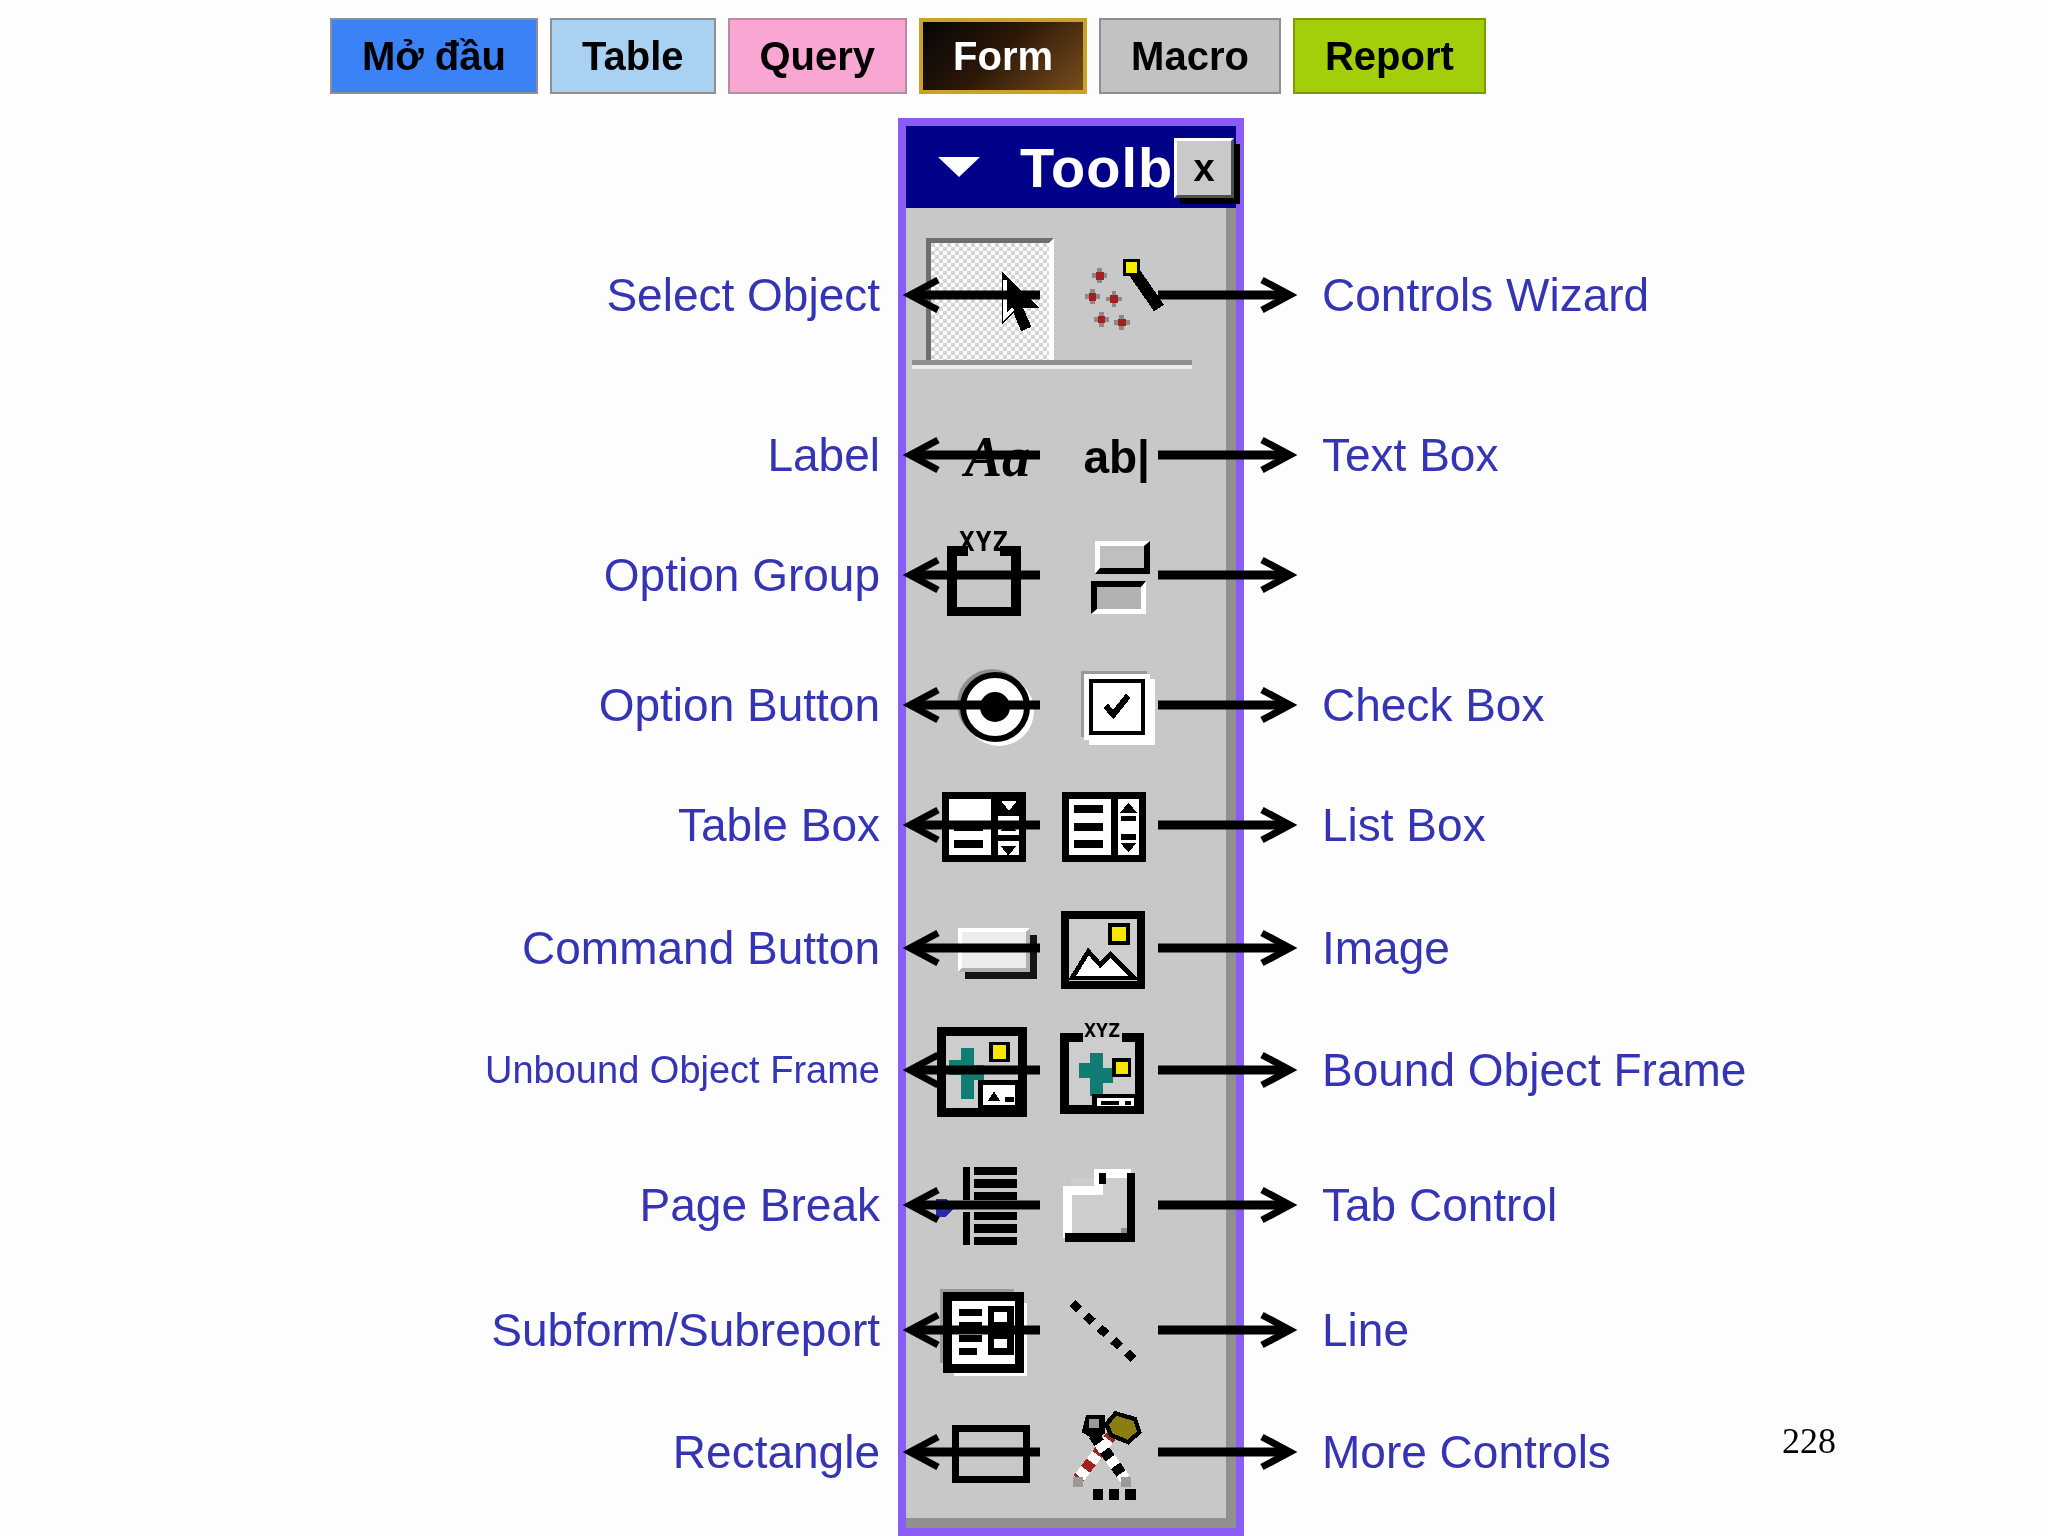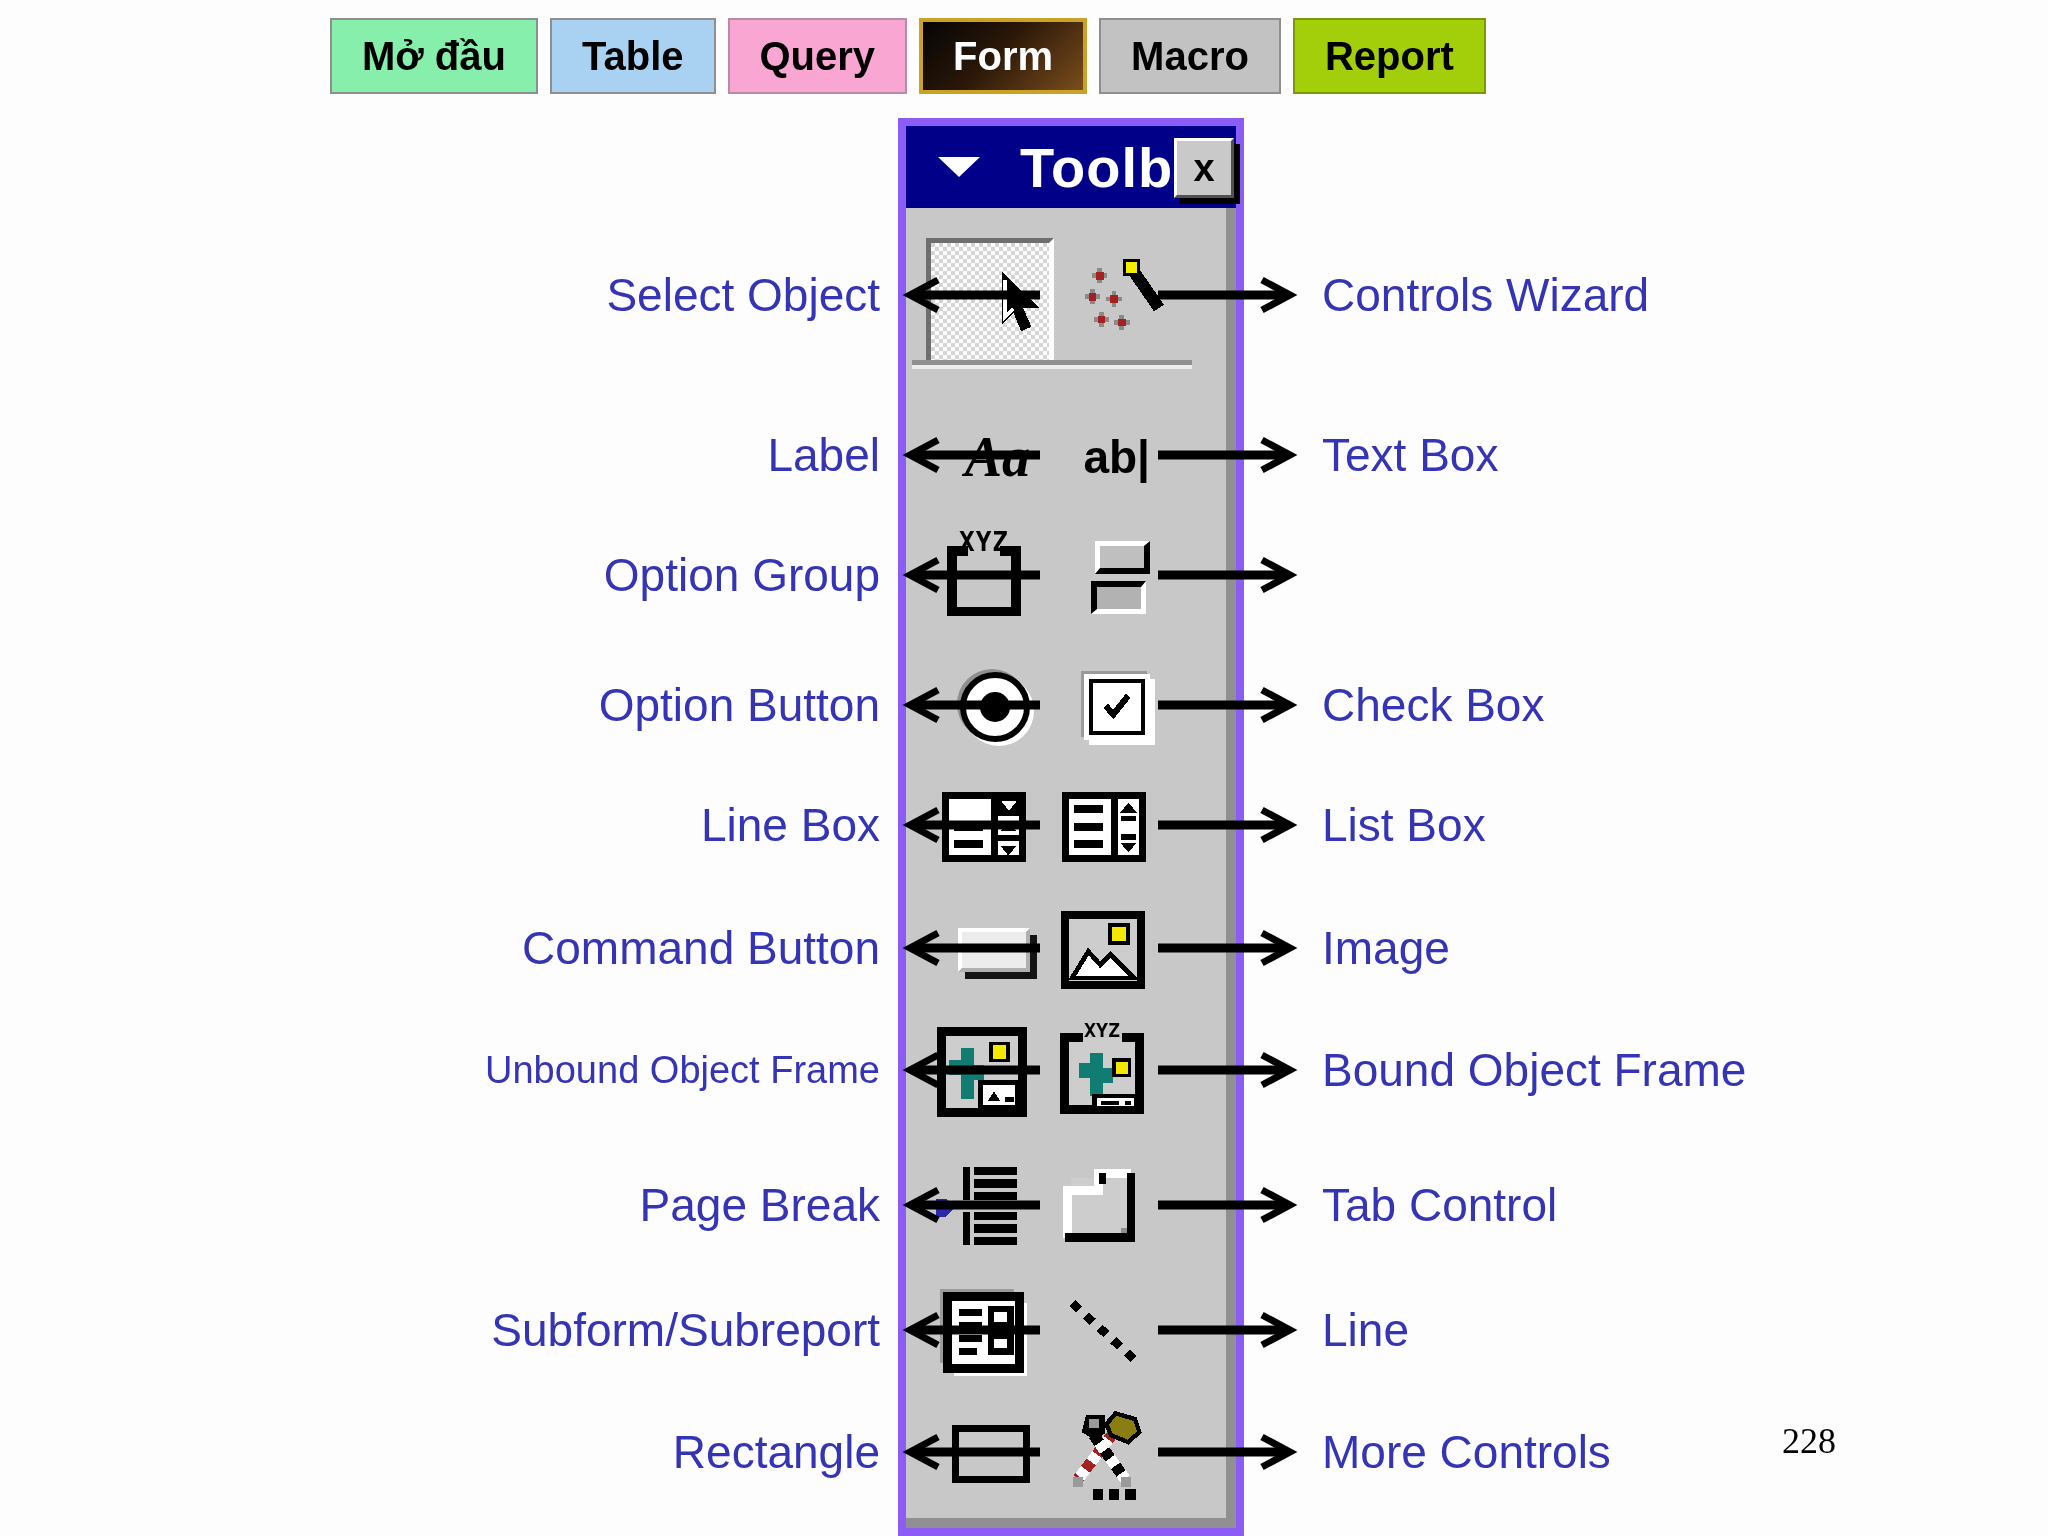--- a/index.html
+++ b/index.html
@@ -2,21 +2,21 @@
 <html><head>
 <meta charset="utf-8">
 <style>
   html,body{margin:0;padding:0;width:2048px;height:1536px;overflow:hidden;
     background:#fdfdfd;font-family:"Liberation Sans",sans-serif;position:relative;}
 
   
   .tabs{position:absolute;top:18px;left:330px;display:flex;gap:12px;}
   .tab{height:72px;line-height:72px;padding:0 30px;font-size:40px;font-weight:bold;
        color:#000;text-align:center;}
-  .tab-modau {background:#86efac;border:2px solid #8f8f8f;}
+  .tab-modau {background:#3b82f6;border:2px solid #8f8f8f;}
   .tab-table {background:#A9D2F2;border:2px solid #8f8f8f;}
   .tab-query {background:#F9A6D2;border:2px solid #b78ca6;}
   .tab-form  {background:linear-gradient(135deg,#050505 0%,#2a1708 45%,#7a4d1c 100%);
               border:4px solid #C9A227;color:#fff;height:68px;line-height:68px;}
   .tab-report{background:#A3CE0A;border:2px solid #7a9a08;}
   .tab-macro {background:#C2C2C2;border:2px solid #8f8f8f;}
 
   
   .toolbox{position:absolute;left:898px;top:118px;width:330px;height:1402px;
     border:8px solid #8b5cf6;background:#C8C8C8;
@@ -364,21 +364,21 @@
   </svg>
 </div>
 <div class="lbl-row lbl-left" style="top:665px">
   <span class="lbl-text">Option Button</span>
   <svg class="arrow-svg" width="150" height="44" viewBox="0 0 150 44">
     <line x1="148" y1="22" x2="22" y2="22" stroke="#000" stroke-width="9"></line>
     <polyline points="46,7 18,22 46,37" fill="none" stroke="#000" stroke-width="7"></polyline>
   </svg>
 </div>
 <div class="lbl-row lbl-left" style="top:785px">
-  <span class="lbl-text">Line Box</span>
+  <span class="lbl-text">Table Box</span>
   <svg class="arrow-svg" width="150" height="44" viewBox="0 0 150 44">
     <line x1="148" y1="22" x2="22" y2="22" stroke="#000" stroke-width="9"></line>
     <polyline points="46,7 18,22 46,37" fill="none" stroke="#000" stroke-width="7"></polyline>
   </svg>
 </div>
 <div class="lbl-row lbl-left" style="top:908px">
   <span class="lbl-text">Command Button</span>
   <svg class="arrow-svg" width="150" height="44" viewBox="0 0 150 44">
     <line x1="148" y1="22" x2="22" y2="22" stroke="#000" stroke-width="9"></line>
     <polyline points="46,7 18,22 46,37" fill="none" stroke="#000" stroke-width="7"></polyline>

